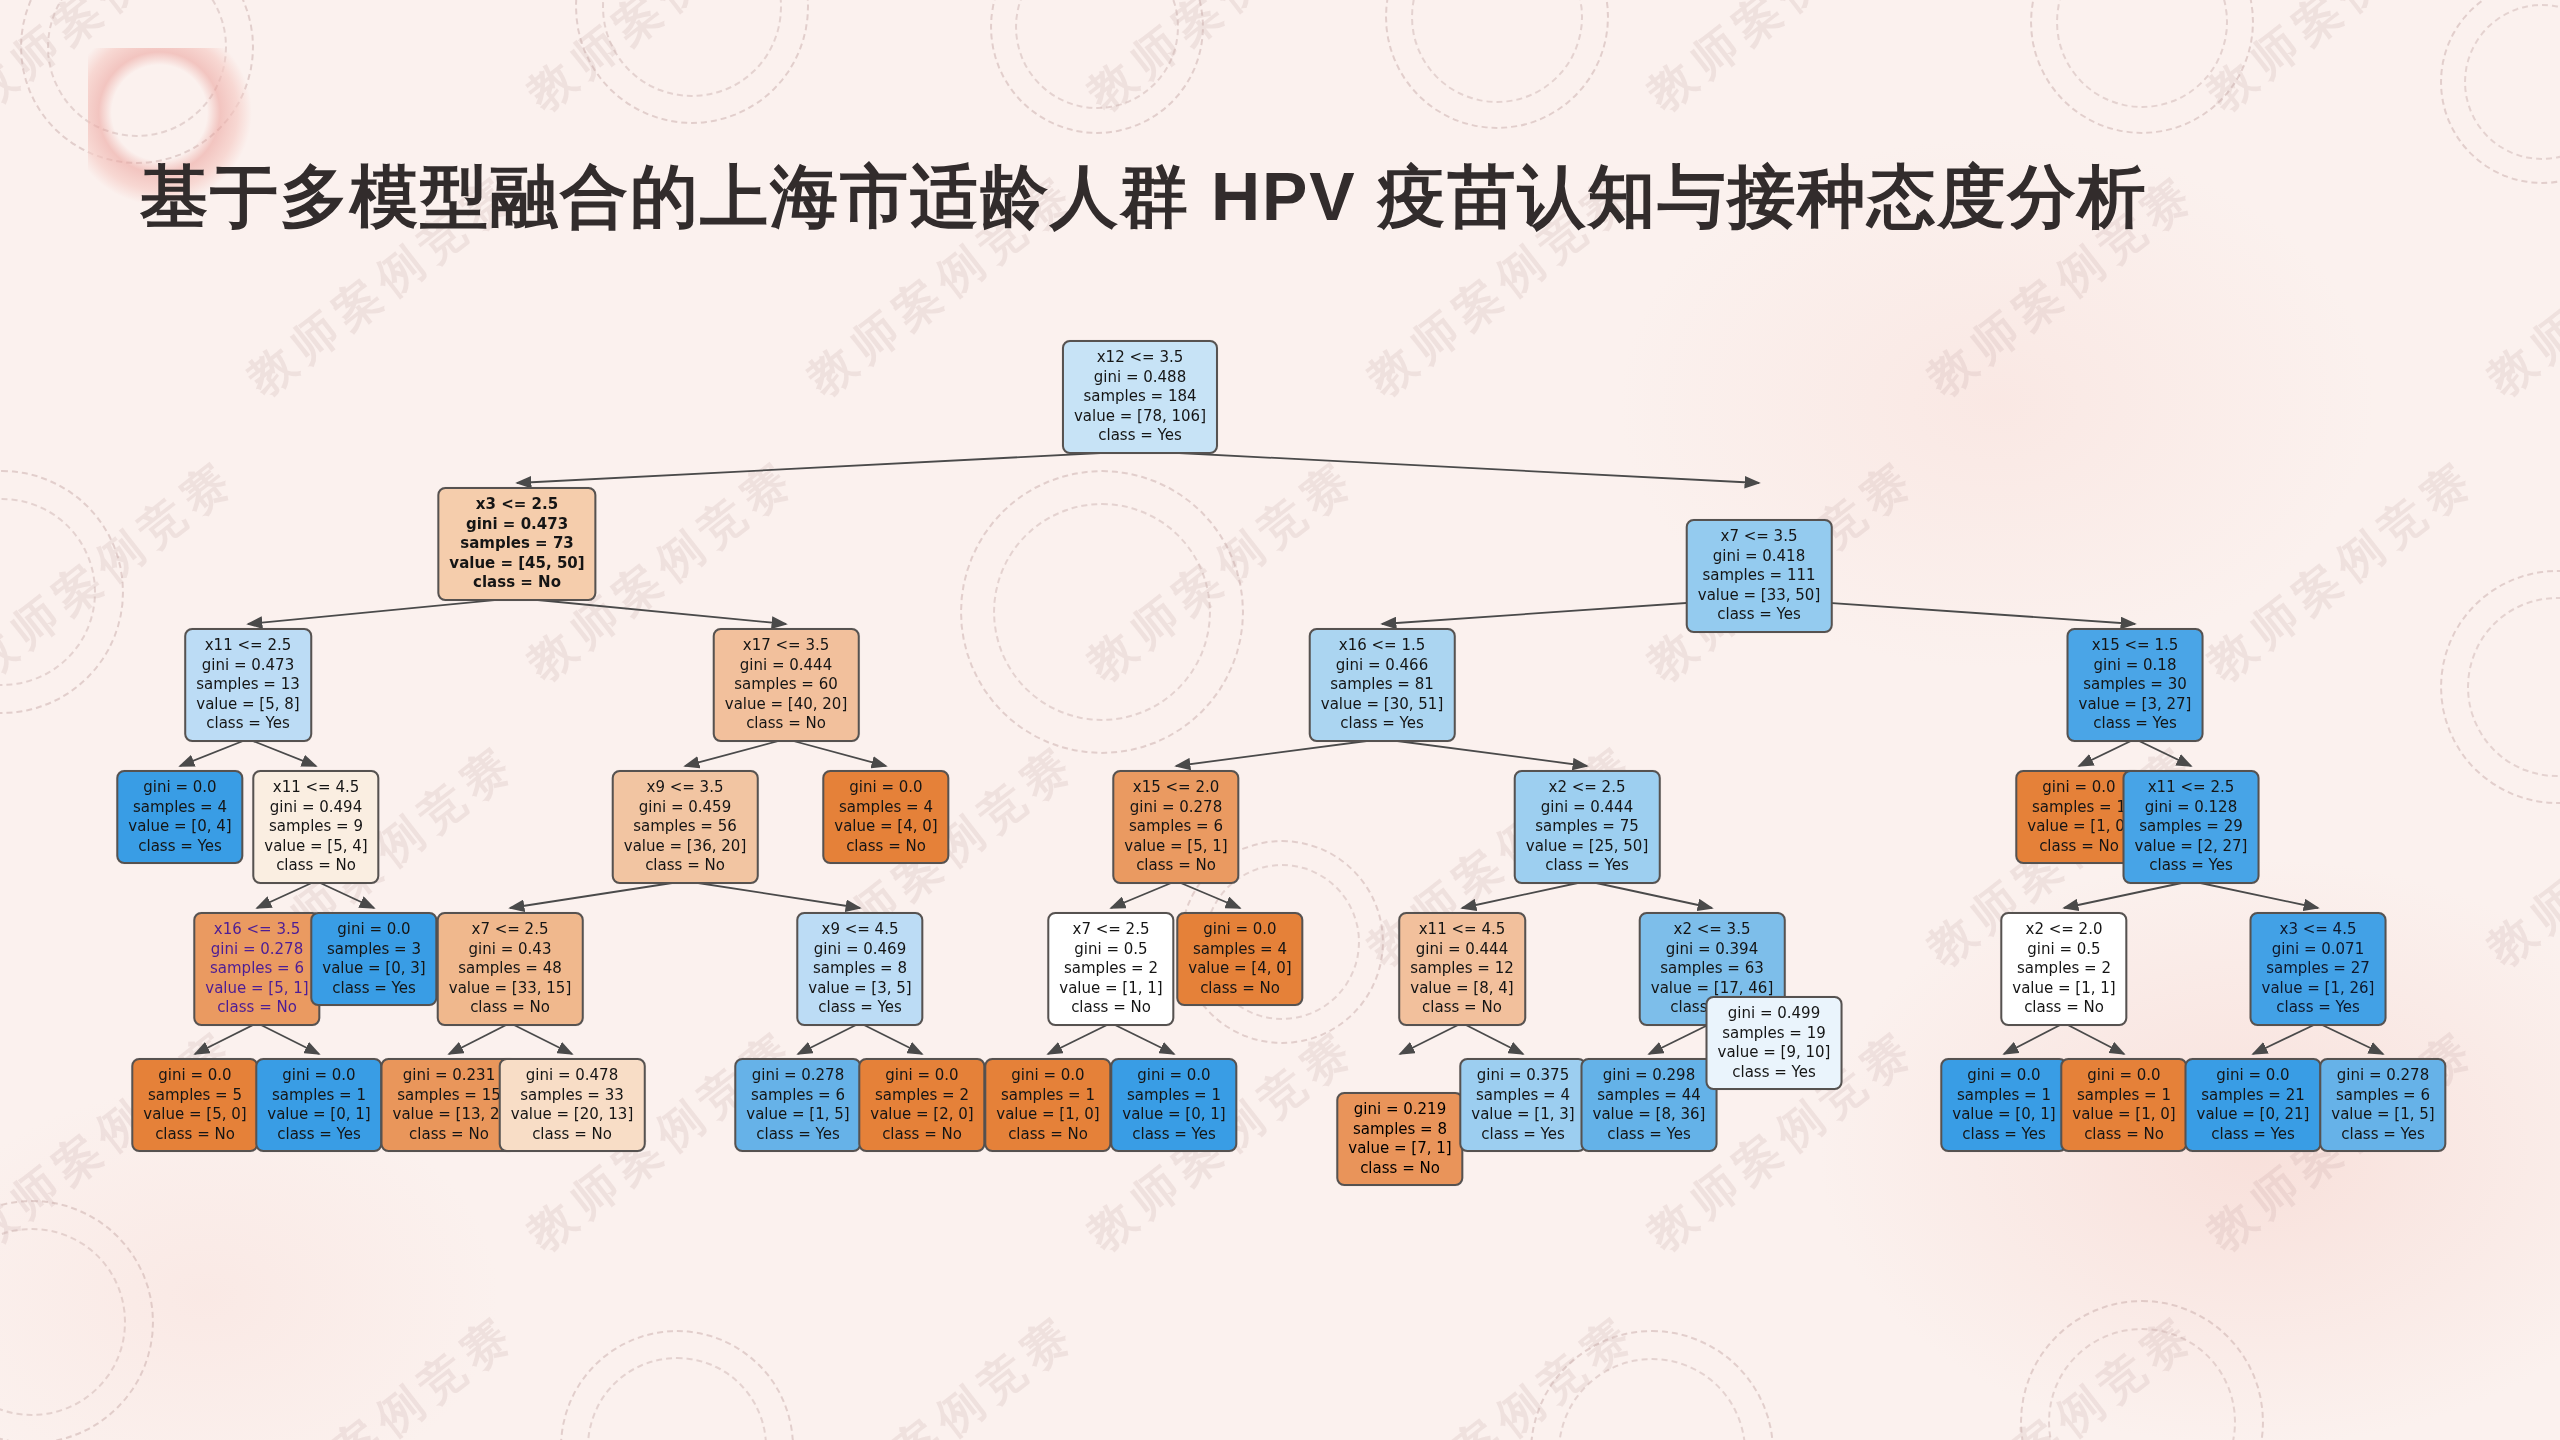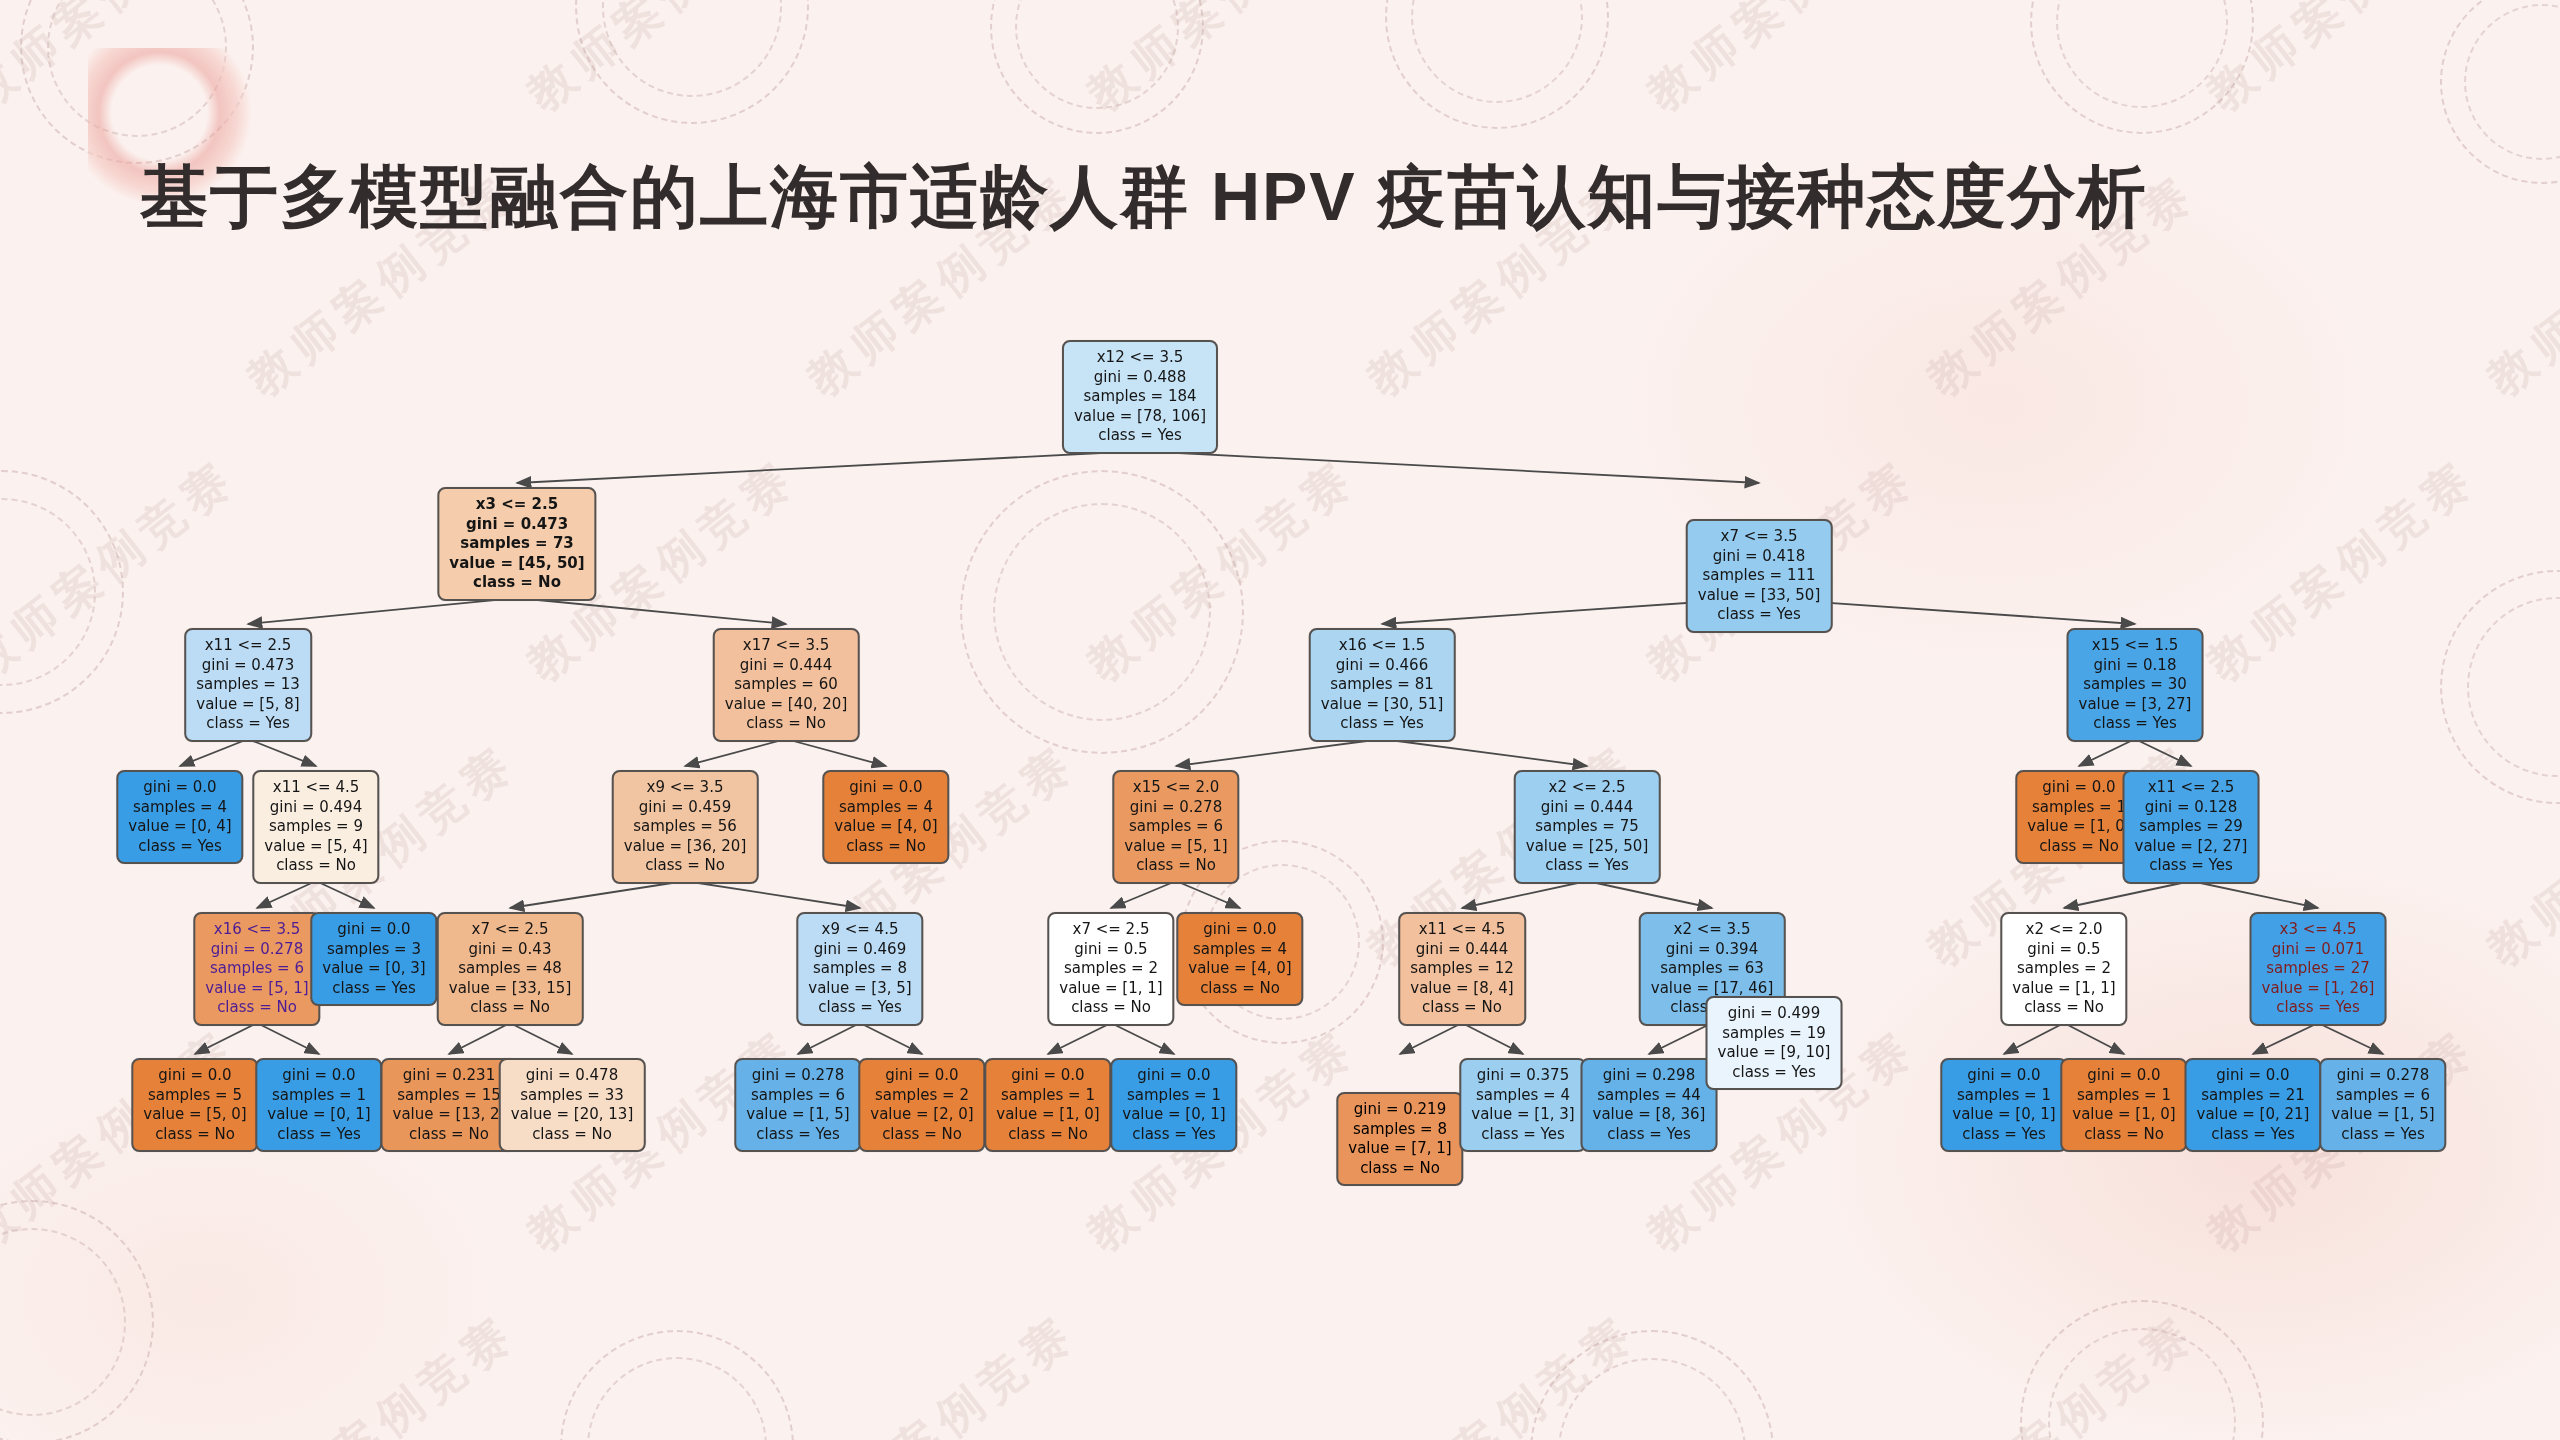--- a/index.html
+++ b/index.html
@@ -309,21 +309,21 @@
         <div>value = [17, 46]</div>
         <div>class = Yes</div>
       </div>
       <div class="tree-node" style="left: 2064px; top: 912px; background: rgb(255, 255, 255); color: rgb(21, 21, 21); border-color: rgb(86, 82, 80);">
         <div>x2 &lt;= 2.0</div>
         <div>gini = 0.5</div>
         <div>samples = 2</div>
         <div>value = [1, 1]</div>
         <div>class = No</div>
       </div>
-      <div class="tree-node" style="left: 2318px; top: 912px; background: rgb(66, 161, 230); color: #7f1d1d; border-color: rgb(86, 82, 80);">
+      <div class="tree-node" style="left: 2318px; top: 912px; background: rgb(66, 161, 230); color: #0f172a; border-color: rgb(86, 82, 80);">
         <div>x3 &lt;= 4.5</div>
         <div>gini = 0.071</div>
         <div>samples = 27</div>
         <div>value = [1, 26]</div>
         <div>class = Yes</div>
       </div>
       <div class="tree-node" style="left: 195px; top: 1058px; background: rgb(229, 129, 57); color: rgb(21, 21, 21); border-color: rgb(86, 82, 80);">
         <div>gini = 0.0</div>
         <div>samples = 5</div>
         <div>value = [5, 0]</div>

